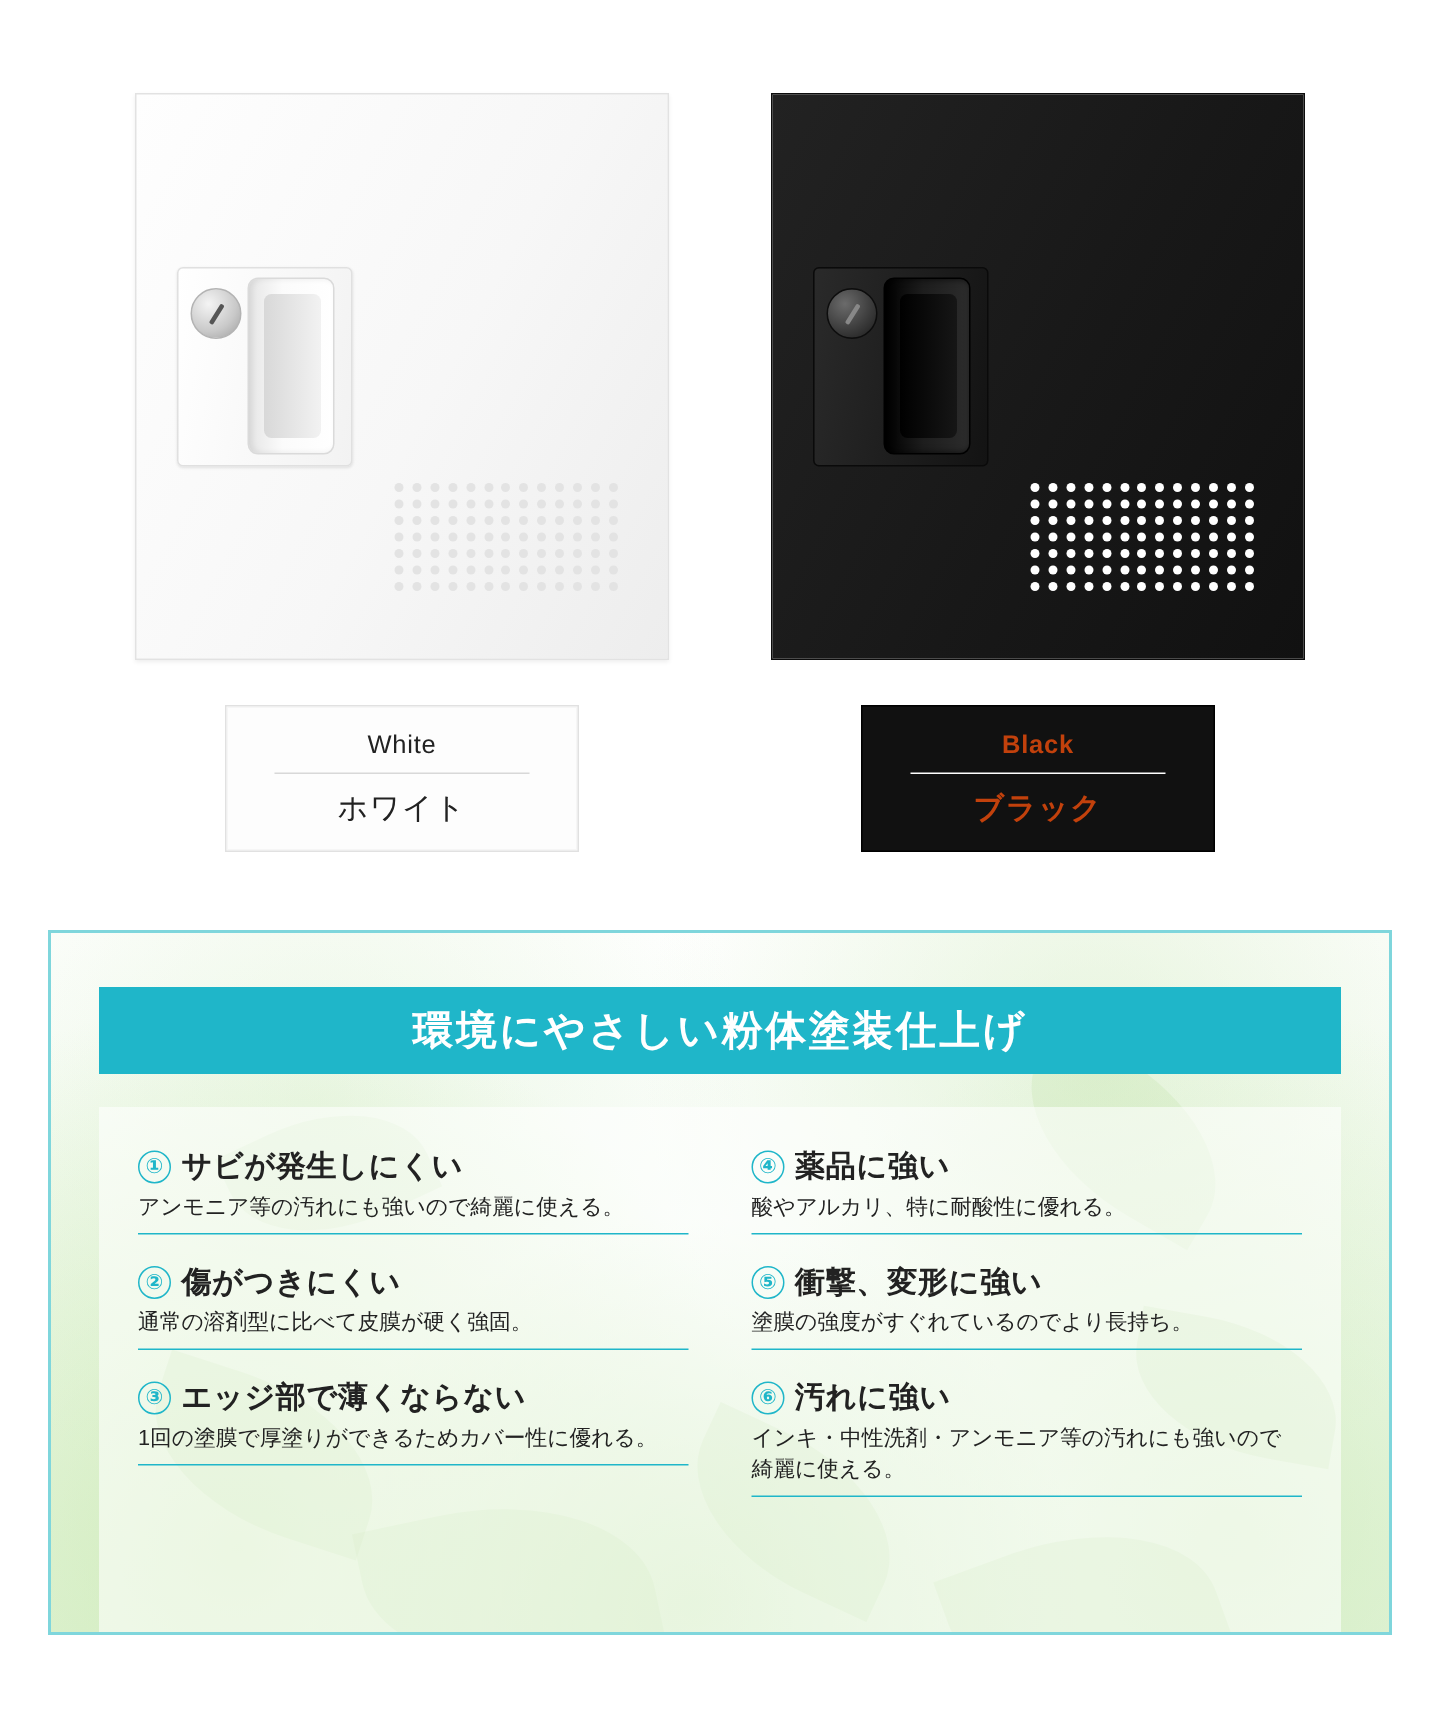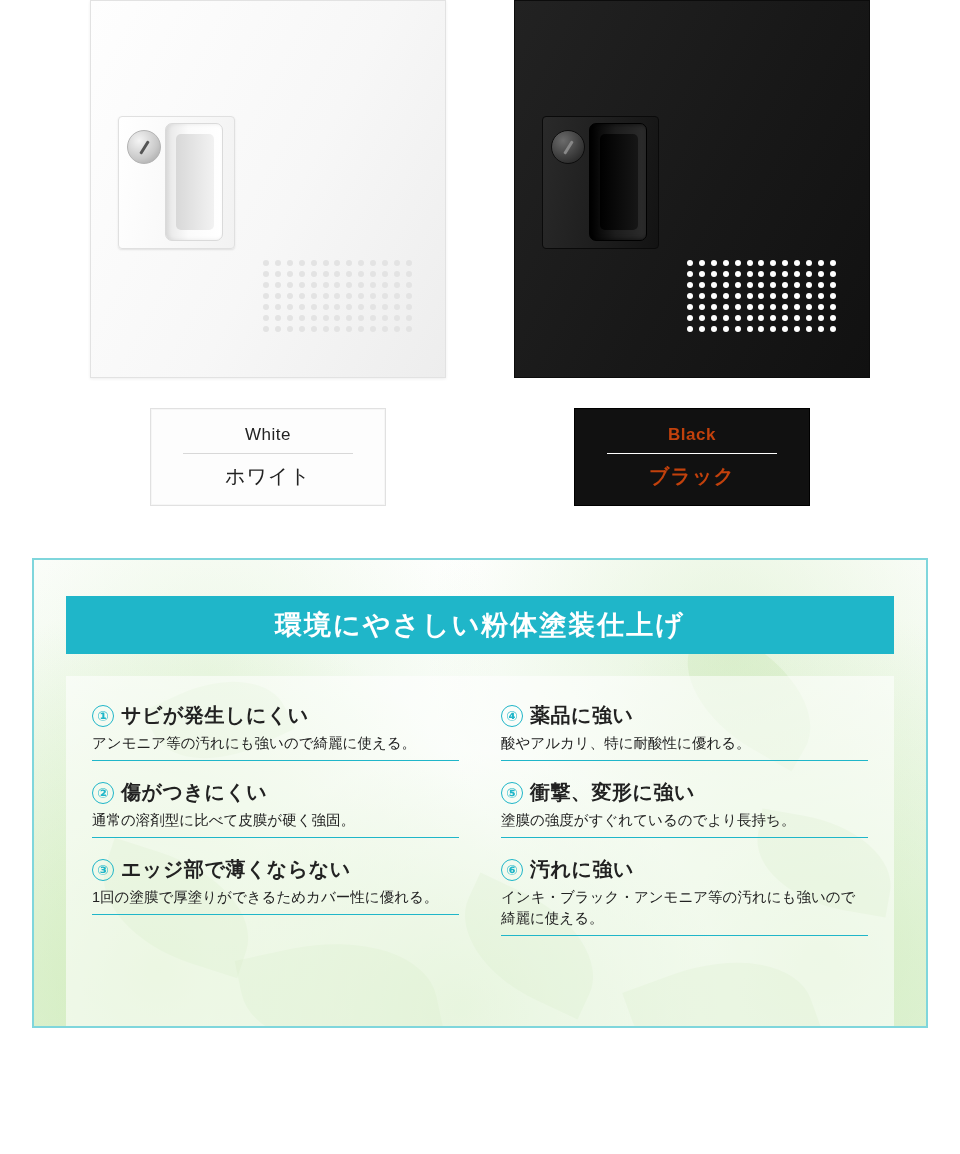--- a/index.html
+++ b/index.html
@@ -13,20 +13,21 @@
     background: #ffffff;
     font-family: "Liberation Sans", "DejaVu Sans", sans-serif;
     color: #222;
     position: relative;
     overflow: hidden;
   }
 
   
   .colors-section {
     width: 960px;
+    padding-top: 62px;
     display: flex;
     justify-content: center;
     gap: 68px;
   }
   .color-block {
     width: 356px;
     display: flex;
     flex-direction: column;
     align-items: center;
   }
@@ -567,17 +568,17 @@
         <span class="title">エッジ部で薄くならない</span>
       </div>
       <div class="desc">1回の塗膜で厚塗りができるためカバー性に優れる。</div>
     </div>
 
     <div class="feature">
       <div class="head">
         <span class="num">⑥</span>
         <span class="title">汚れに強い</span>
       </div>
-      <div class="desc">インキ・ブラック・アンモニア等の汚れにも強いので綺麗に使える。</div>
+      <div class="desc">インキ・中性洗剤・アンモニア等の汚れにも強いので綺麗に使える。</div>
     </div>
 
   </div>
 </section>
 
 </body></html>

